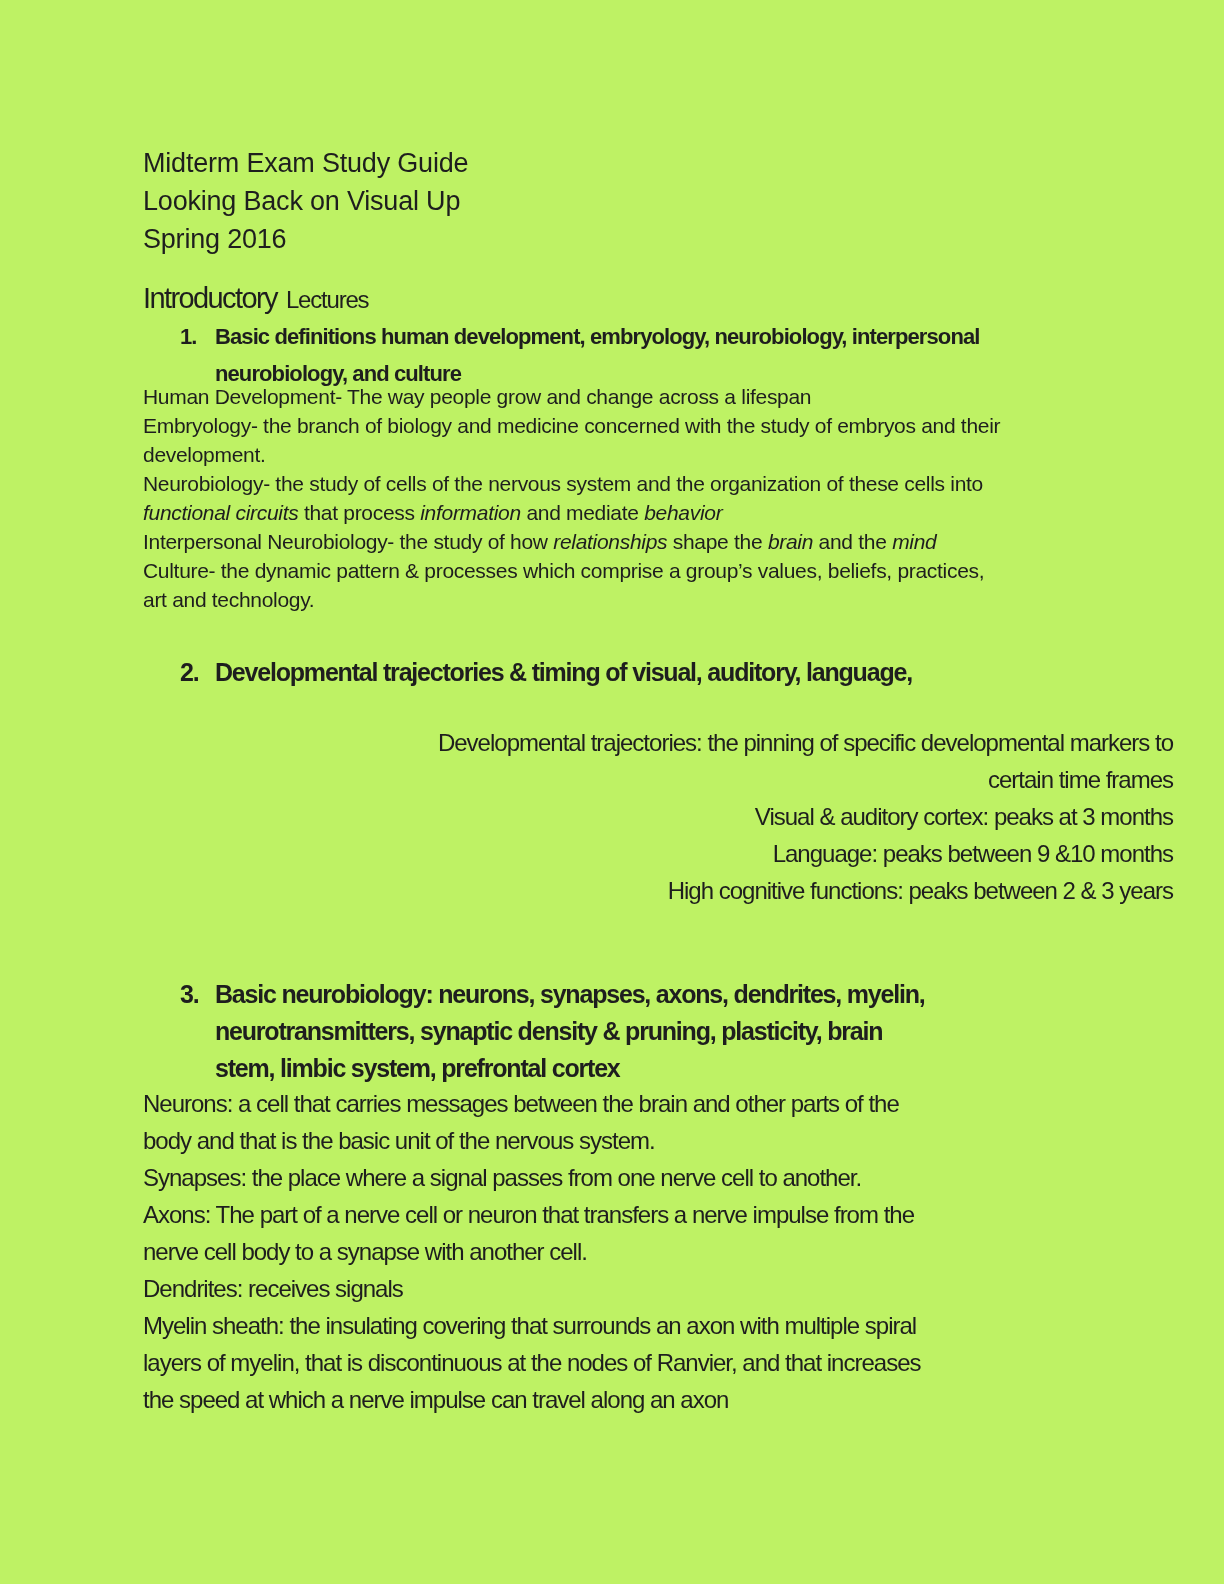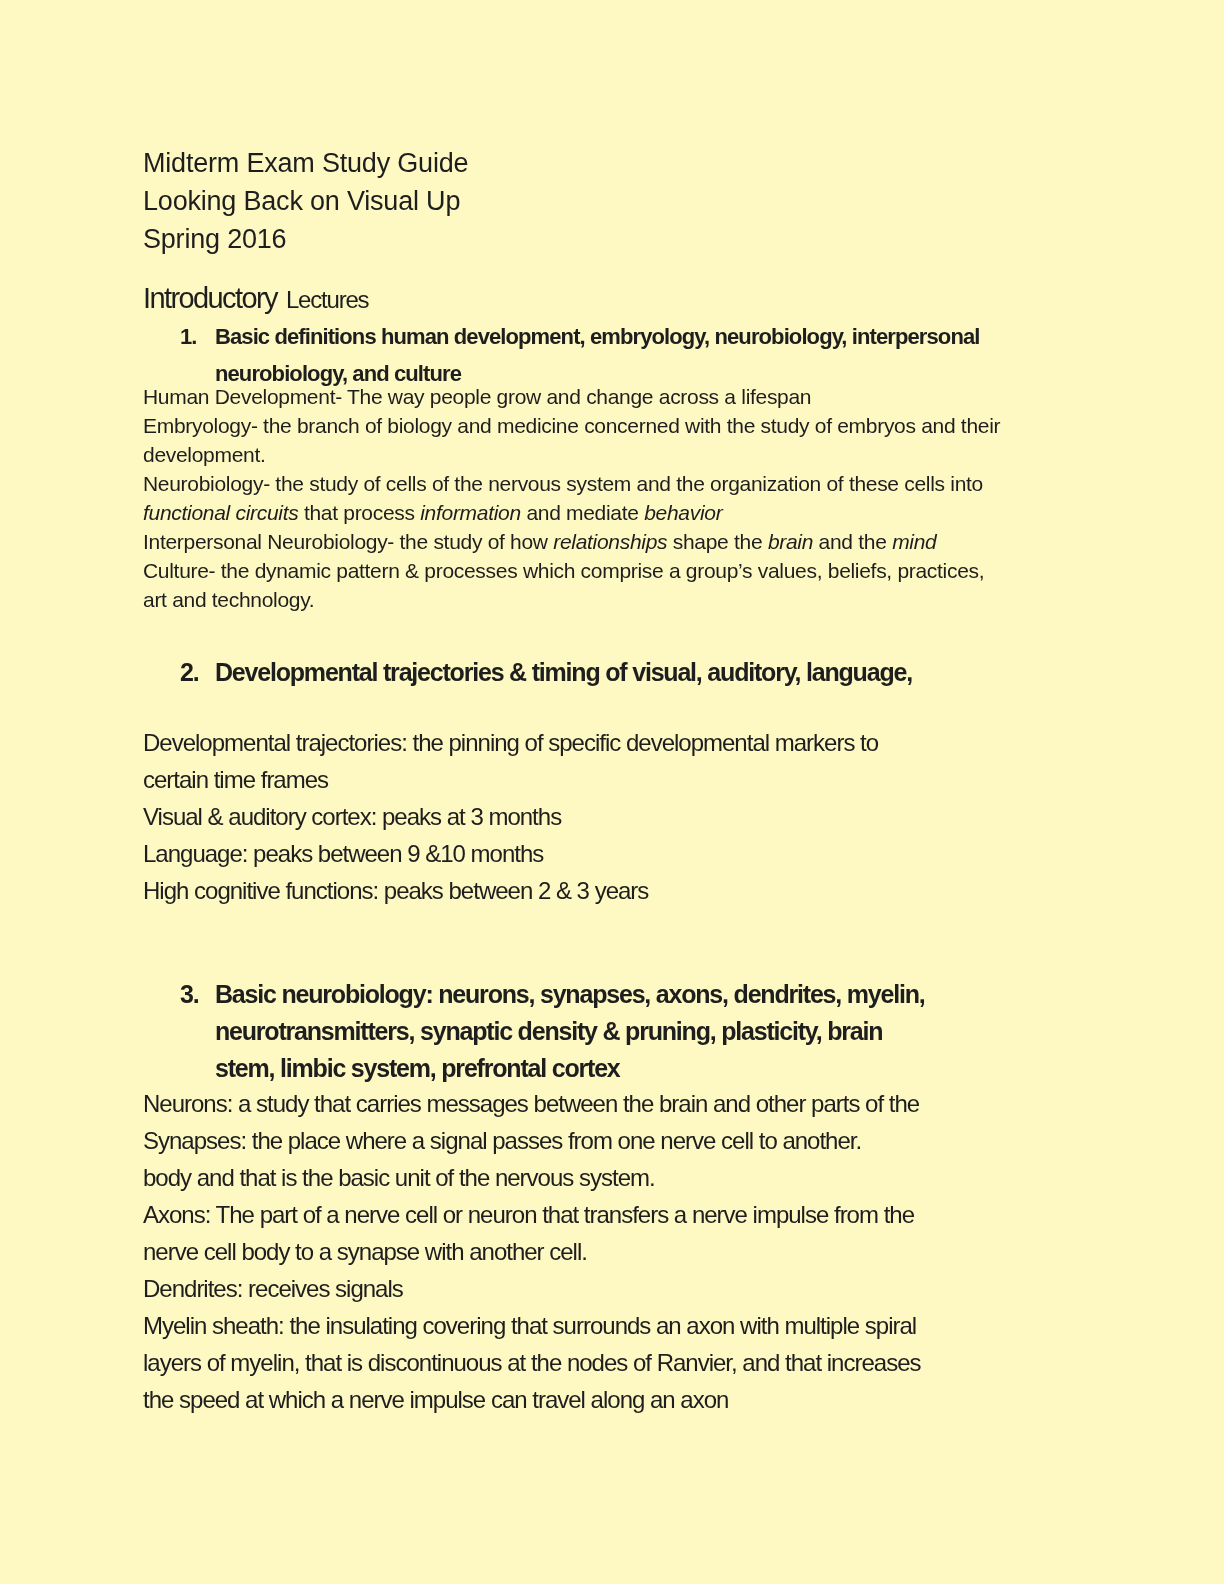--- a/index.html
+++ b/index.html
@@ -38,29 +38,29 @@
     line-height: 37px;
     width: 1000px;
   }
   .topic-heading .num { position: absolute; left: 37px; top: 0; }
   .topic-heading .hlines { margin-left: 72px; }
   .th1 { top: 318px; font-size: 22px; letter-spacing: -0.9px; }
   .th2 { top: 654px; font-size: 25px; letter-spacing: -1.2px; }
   .th3 { top: 976px; font-size: 25px; letter-spacing: -1.2px; }
   .body-block { width: 1030px; }
   .b1 { top: 382px; font-size: 21px; line-height: 29px; letter-spacing: -0.3px; }
-  .b2 { top: 724px; font-size: 24px; line-height: 37px; letter-spacing: -1px; }
+  .b2 { top: 724px; font-size: 24px; line-height: 37px; letter-spacing: -1px; text-align: right; }
   .b3 { top: 1085px; font-size: 24px; line-height: 37px; letter-spacing: -1px; }
   .line { white-space: nowrap; }
   .it { font-style: italic; }
 </style>
 </head>
 <body>
 
-<div class="page" style="background: #fef9c3; color: rgb(30, 30, 30);">
+<div class="page" style="background: #bef264; color: rgb(30, 30, 30);">
 
   <div class="abs header-block">
       <div class="line">Midterm Exam Study Guide</div>
       <div class="line">Looking Back on Visual Up</div>
       <div class="line">Spring 2016</div>
     </div>
 
   <div class="abs intro-heading">
     <span>Introductory</span><span class="sub">Lectures</span>
   </div>
@@ -99,23 +99,23 @@
 
   <div class="abs topic-heading th3">
     <span class="num">3.</span>
     <div class="hlines">
         <div class="line">Basic neurobiology: neurons, synapses, axons, dendrites, myelin,</div>
         <div class="line">neurotransmitters, synaptic density &amp; pruning, plasticity, brain</div>
         <div class="line">stem, limbic system, prefrontal cortex</div>
       </div>
   </div>
   <div class="abs body-block b3">
-      <div class="line">Neurons: a study that carries messages between the brain and other parts of the</div>
+      <div class="line">Neurons: a cell that carries messages between the brain and other parts of the</div>
+      <div class="line">body and that is the basic unit of the nervous system.</div>
       <div class="line">Synapses: the place where a signal passes from one nerve cell to another.</div>
-      <div class="line">body and that is the basic unit of the nervous system.</div>
       <div class="line">Axons: The part of a nerve cell or neuron that transfers a nerve impulse from the</div>
       <div class="line">nerve cell body to a synapse with another cell.</div>
       <div class="line">Dendrites: receives signals</div>
       <div class="line">Myelin sheath: the insulating covering that surrounds an axon with multiple spiral</div>
       <div class="line">layers of myelin, that is discontinuous at the nodes of Ranvier, and that increases</div>
       <div class="line">the speed at which a nerve impulse can travel along an axon</div>
     </div>
 
 </div>
 

